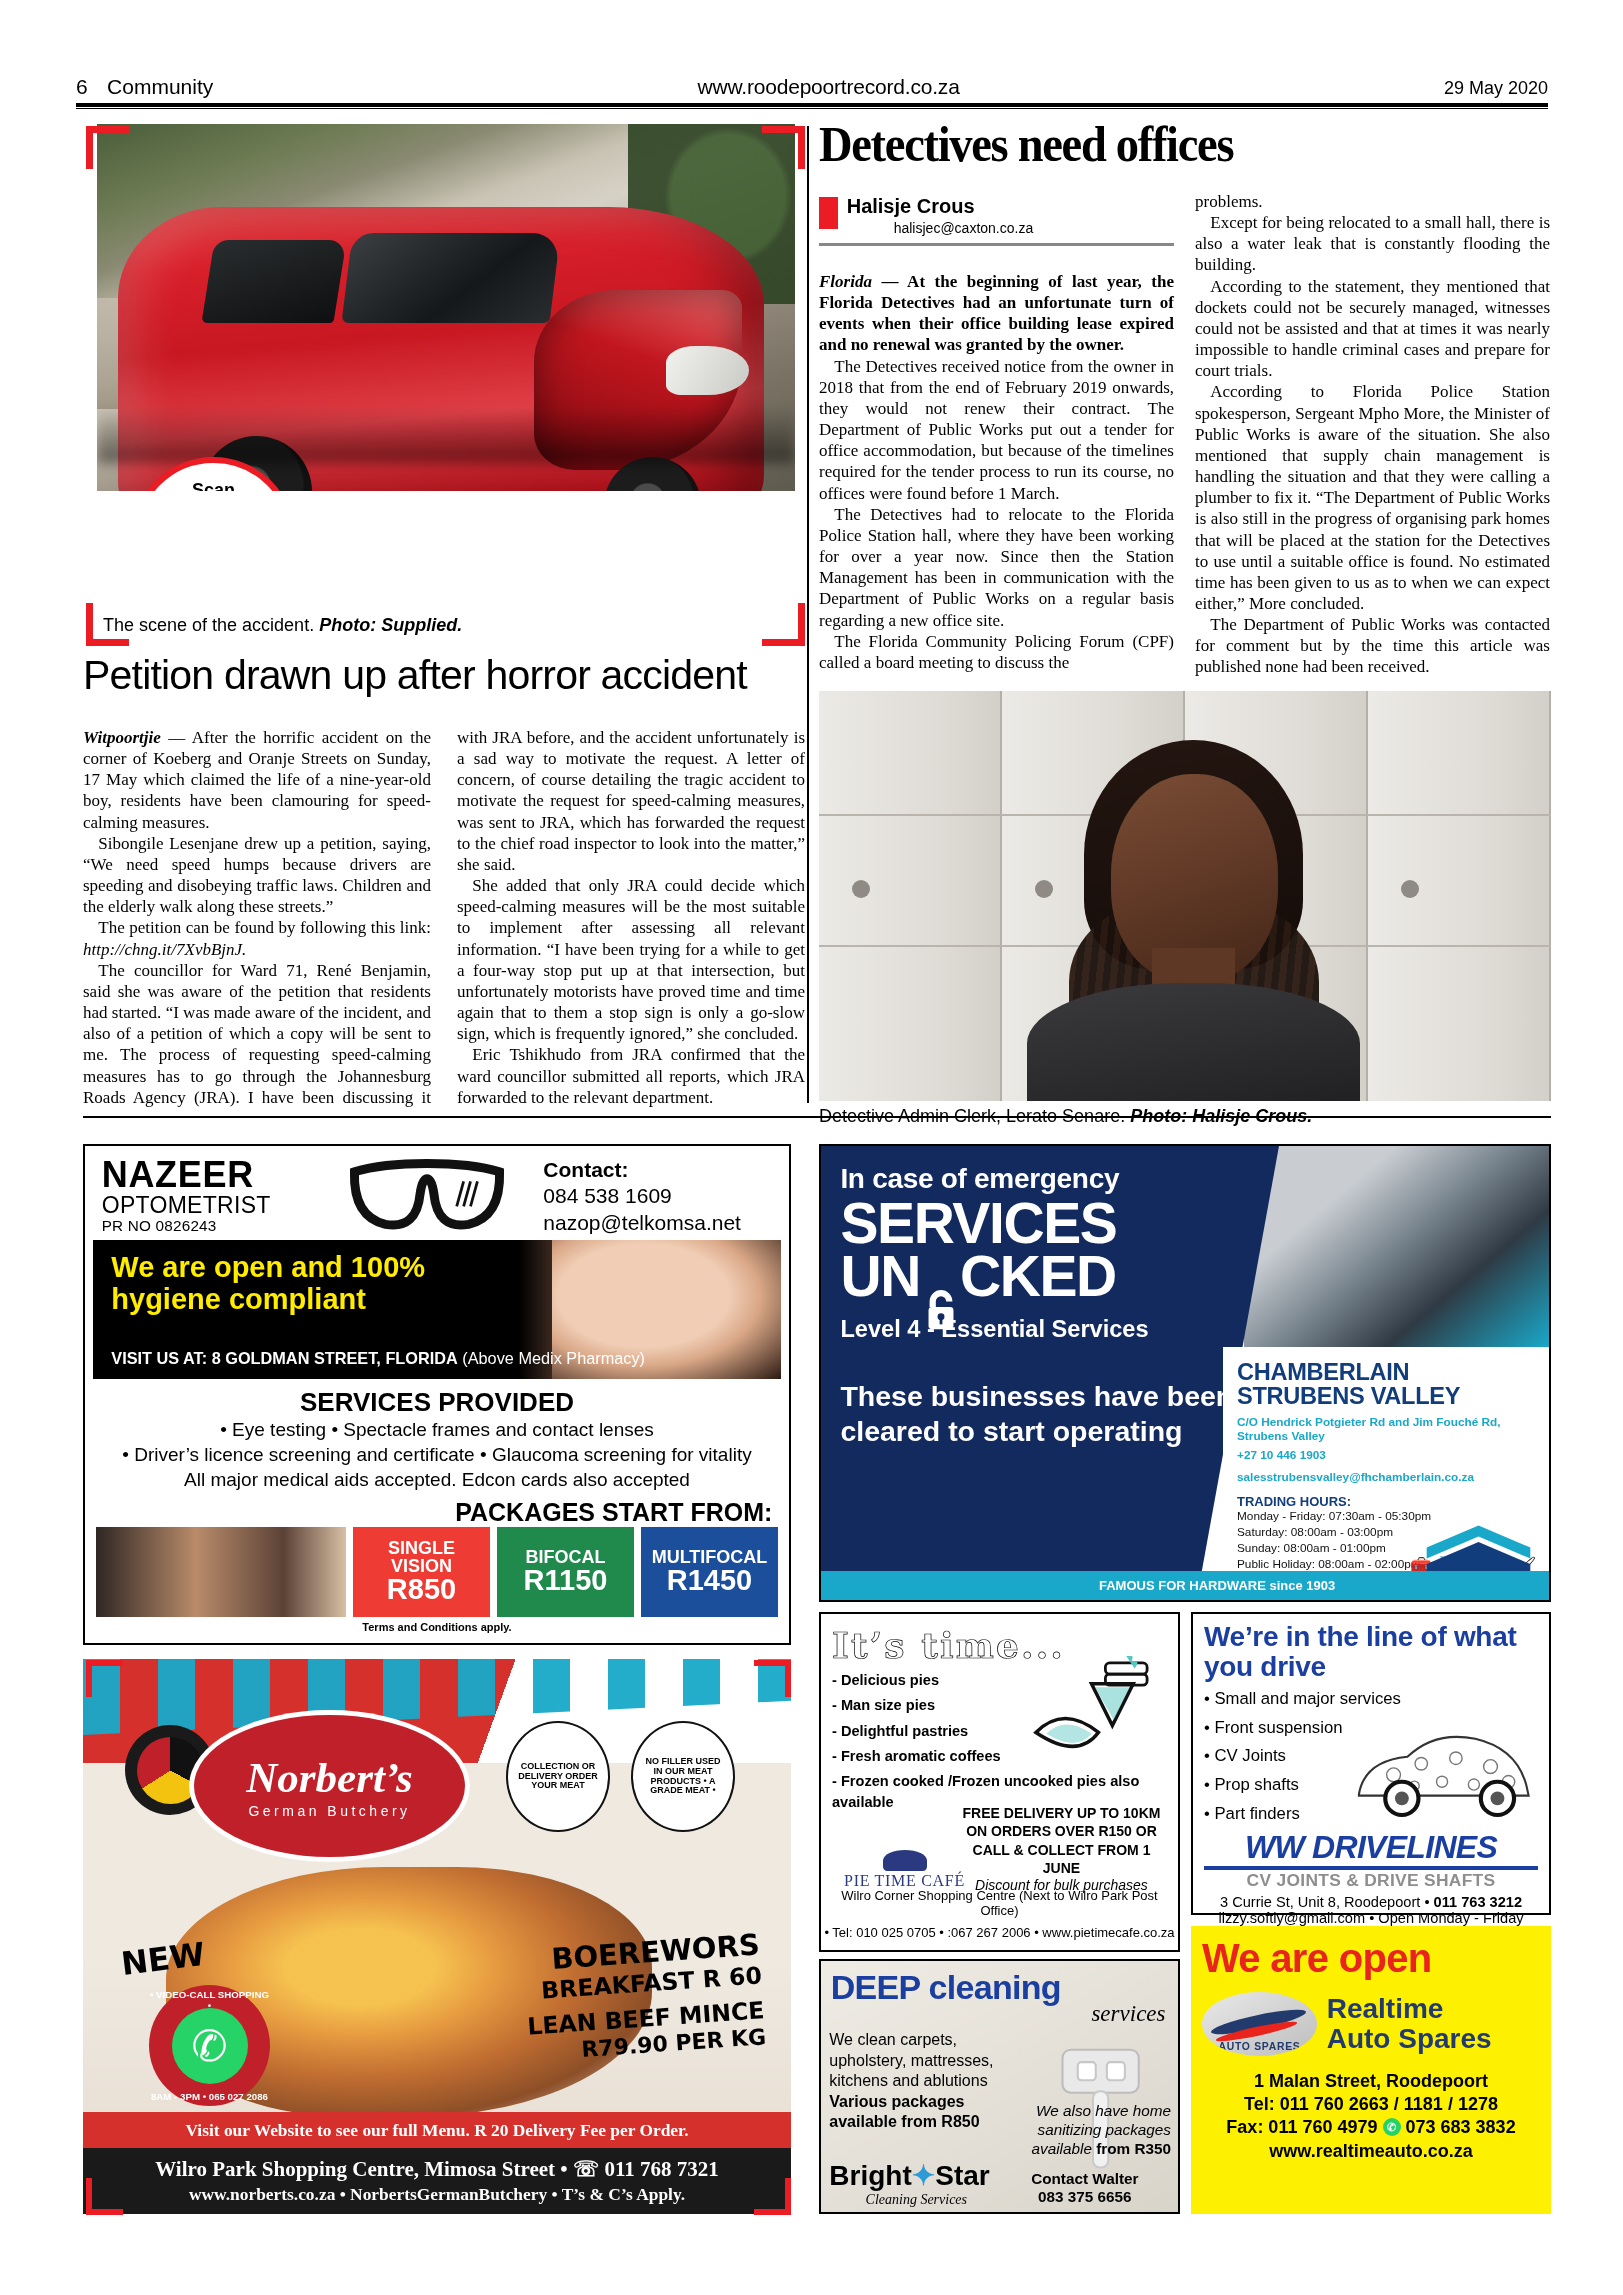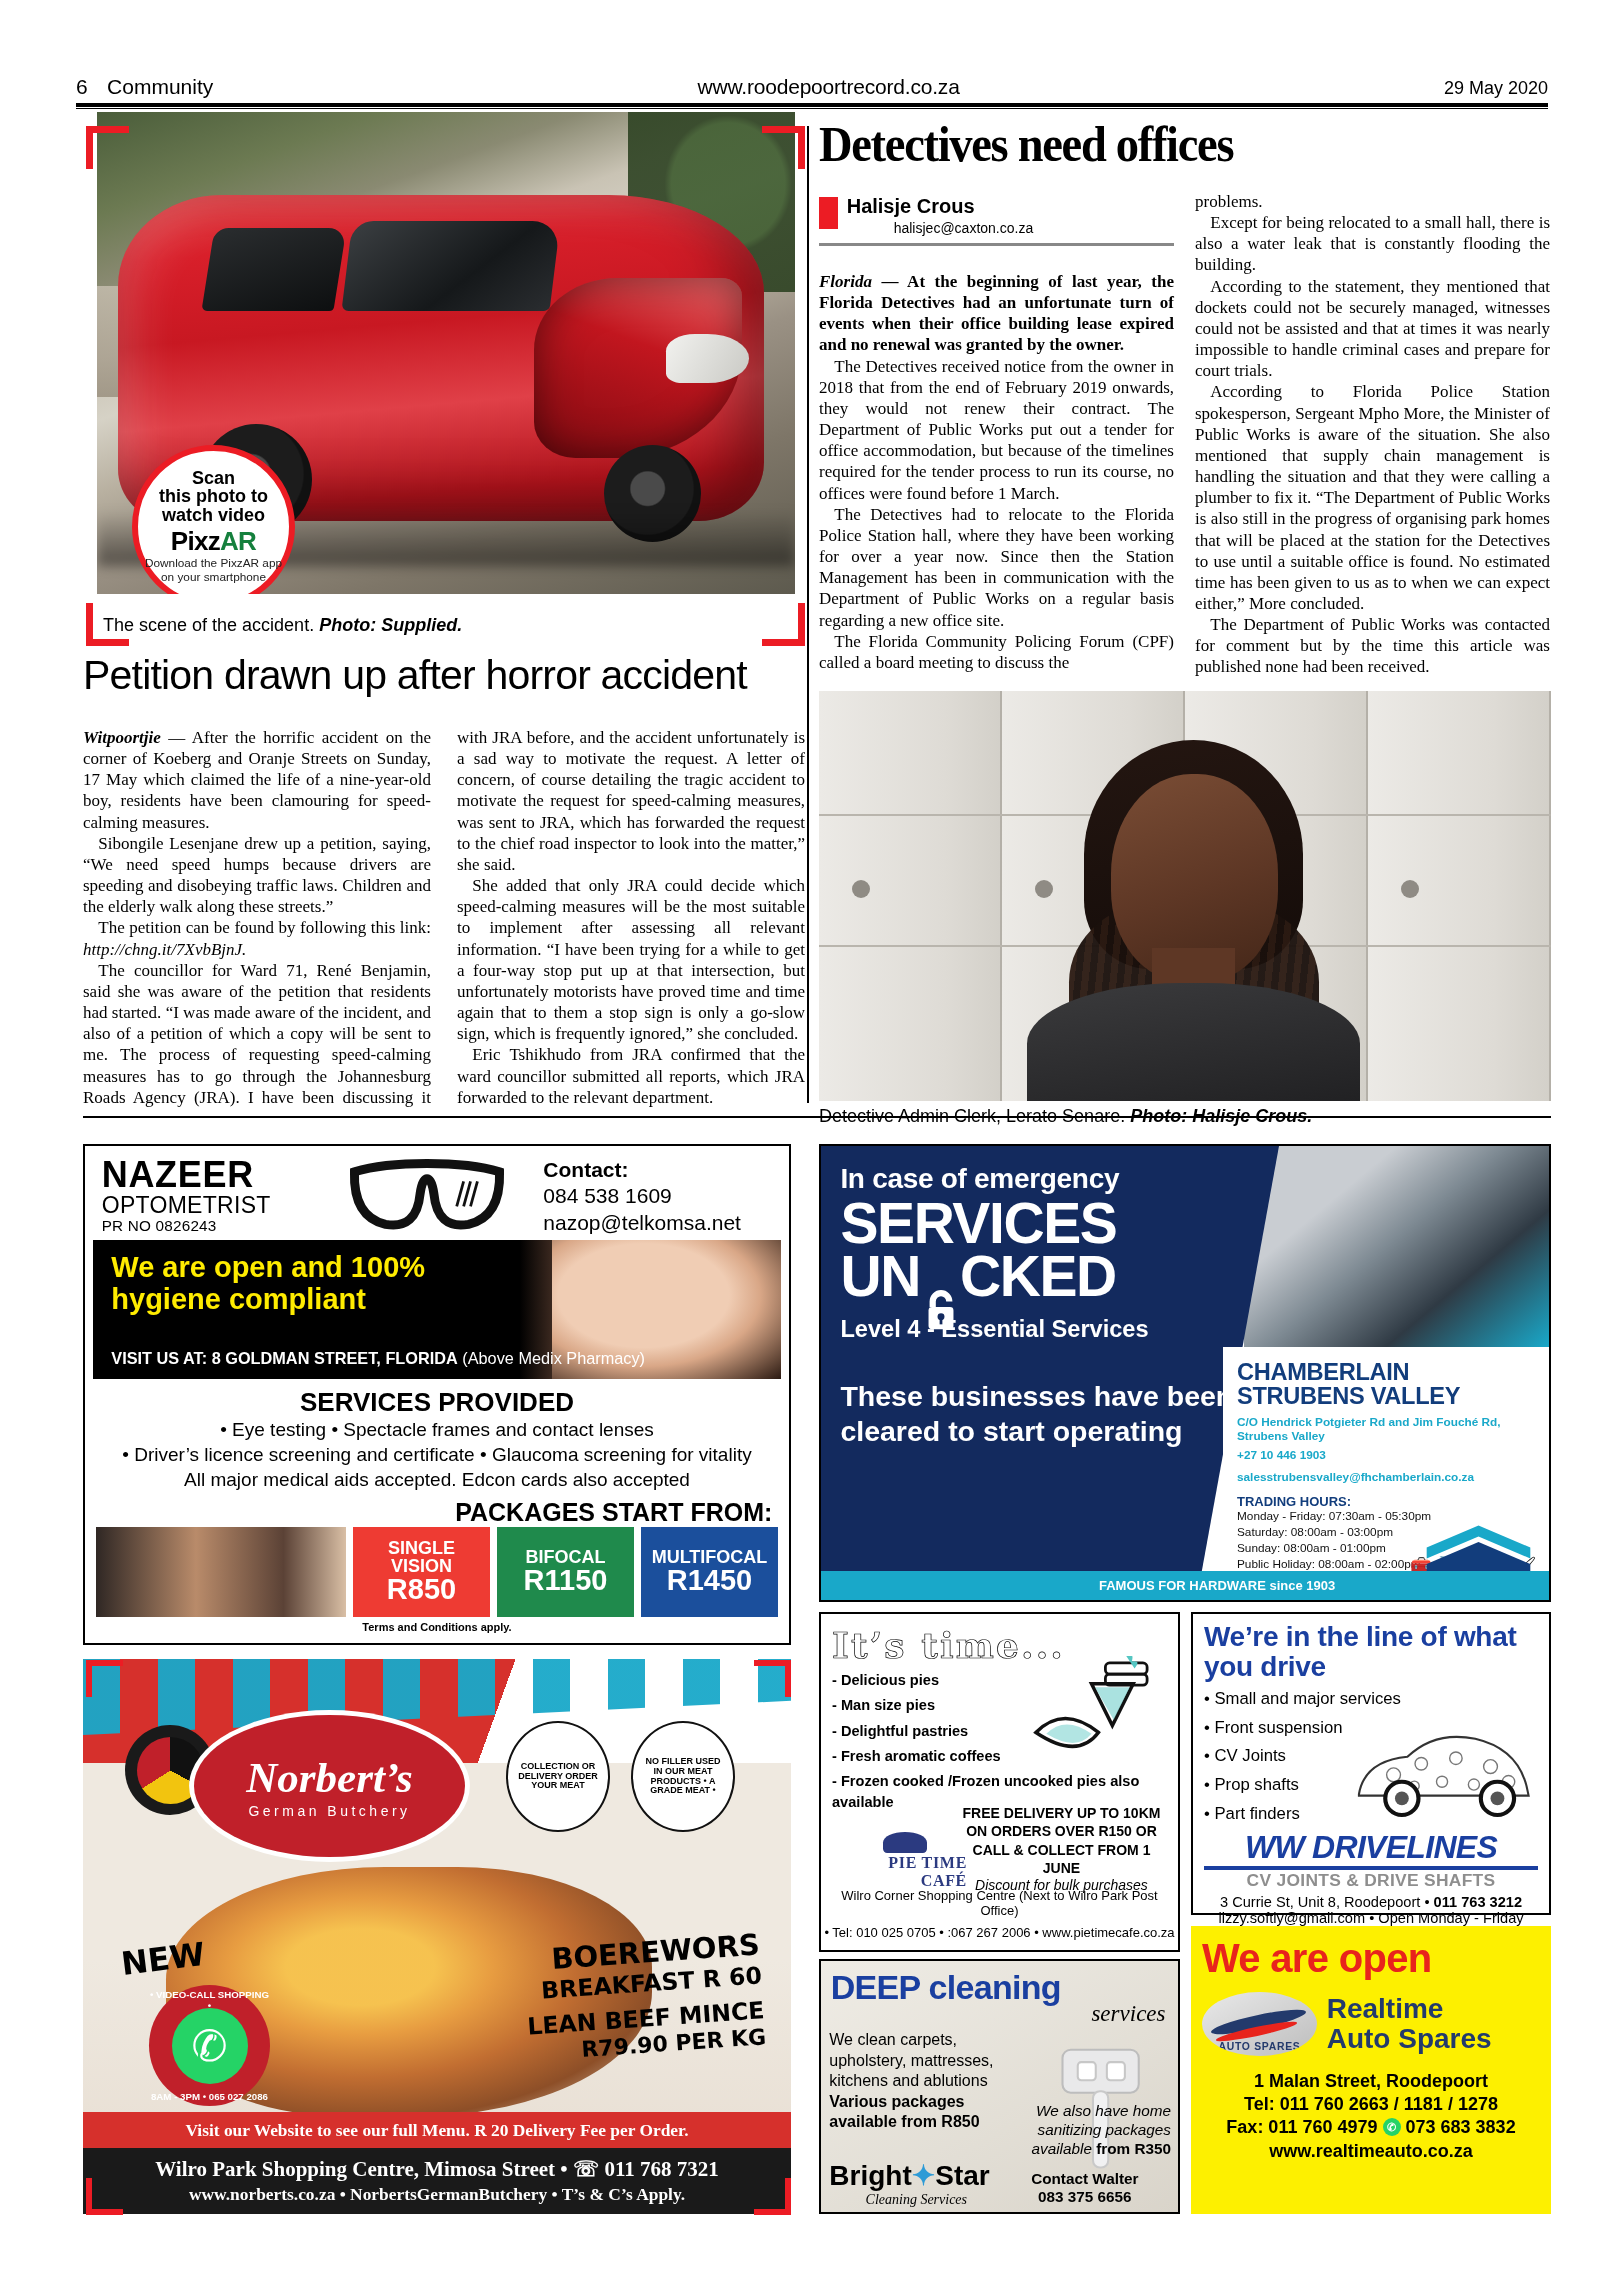--- a/index.html
+++ b/index.html
@@ -21,21 +21,21 @@
   .mh-left { display:flex; align-items:baseline; gap:19.4px; }
   .mh-page { font-size:21px; color:#000; }
   .mh-sec { font-size:21px; color:#000; }
   .mh-url { font-size:21px; color:#000; letter-spacing:-0.2px; }
   .mh-date { font-size:18px; color:#000; }
   .mh-rule { position:absolute; left:76px; top:103px; width:1472px; height:3.5px; background:#000; }
   .mh-rule2 { position:absolute; left:76px; top:108px; width:1472px; height:1.4px; background:#000; }
 
   
   .photo-accident {
-    position:absolute; left:97px; top:112px; width:698px; height:482px;
+    position:absolute; left:97px; top:124px; width:698px; height:367px;
     background:linear-gradient(160deg,#4a5d3a 0%,#6c7a52 14%,#8a8a72 24%,#c9c3b4 34%,#d6d2c6 42%,#b8b0a0 52%,#9a9184 62%,#7e7668 78%,#5d5a4e 100%);
     overflow:hidden;
   }
   .car {
     position:absolute; left:21px; top:83px; width:646px; height:326px;
     background:linear-gradient(175deg,#e23b3f 0%,#d81f2a 18%,#c81822 40%,#e04048 62%,#b3131c 85%,#8d0d14 100%);
     border-radius:16% 24% 10% 8% / 28% 30% 18% 16%;
     box-shadow: inset -28px -21px 56px rgba(0,0,0,.35), inset 21px 14px 42px rgba(255,255,255,.15);
   }
   .car-window {
@@ -301,21 +301,21 @@
   .su-tools { position:absolute; right:12.5px; top:208px; display:flex; gap:3.5px; font-size:18px; }
   .su-foot { position:absolute; left:0; bottom:0; width:100%; height:29px; background:#19a8c9;
     color:#fff; display:flex; align-items:center; padding-left:278px; font-size:13px; font-weight:bold; }
   .su-chamlogo { position:absolute; right:15.3px; bottom:4.2px; width:111px; height:76px; }
 
   
   #ad-pietime { left:819px; top:1612px; width:361px; height:340px; border:2.1px solid #000; padding:9.7px 11px; }
   .pt-title { font-family:"DejaVu Serif", serif; font-size:36px; font-weight:bold; letter-spacing:2.1px;
     -webkit-text-stroke:0.7px #000; color:#fff; }
   .pt-li { font-size:14.6px; font-weight:bold; line-height:1.45; margin-top:4.2px; }
-  .pt-logo { position:absolute; left:21px; bottom:60px; width:125px; text-align:right;font-weight:bold; }
+  .pt-logo { position:absolute; left:21px; bottom:60px; width:125px; text-align:center; }
   .pt-logo .nm { color:#2b3a80; font-family:"Liberation Serif", serif; font-size:16px; letter-spacing:0.7px; }
   .pt-logo .pie { width:44px; height:21px; margin:0 auto 1.4px; background:#2b3a80; border-radius:50% 50% 4.2px 4.2px; }
   .pt-free { position:absolute; right:12.5px; bottom:57px; width:208px; text-align:center; }
   .pt-free .a { font-size:14px; font-weight:bold; line-height:1.3; }
   .pt-free .b { font-size:14px; font-style:italic; }
   .pt-addr { position:absolute; left:0; right:0; bottom:32px; text-align:center; font-size:13px; }
   .pt-tel { position:absolute; left:0; right:0; bottom:9.7px; text-align:center; font-size:13px; }
   .pt-art { position:absolute; right:16.7px; top:42px; width:139px; height:139px; }
 
   

